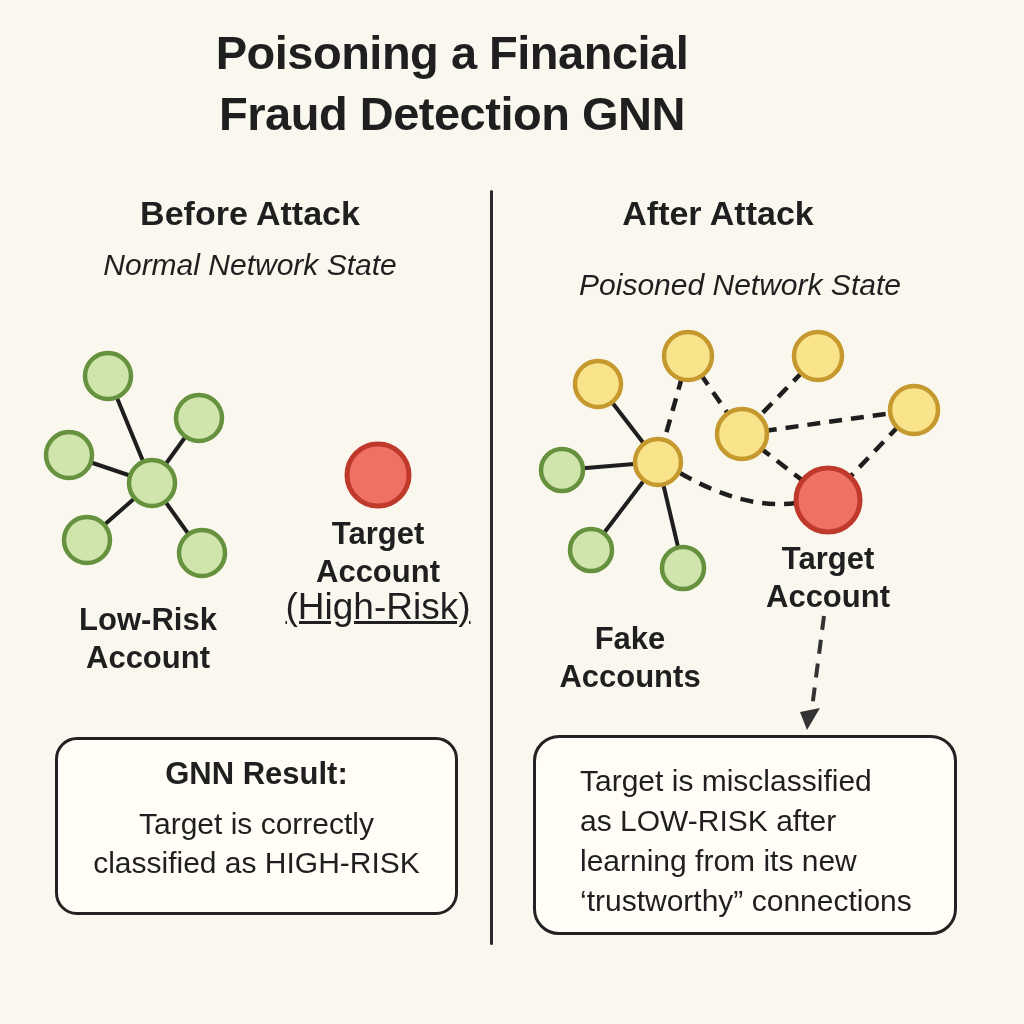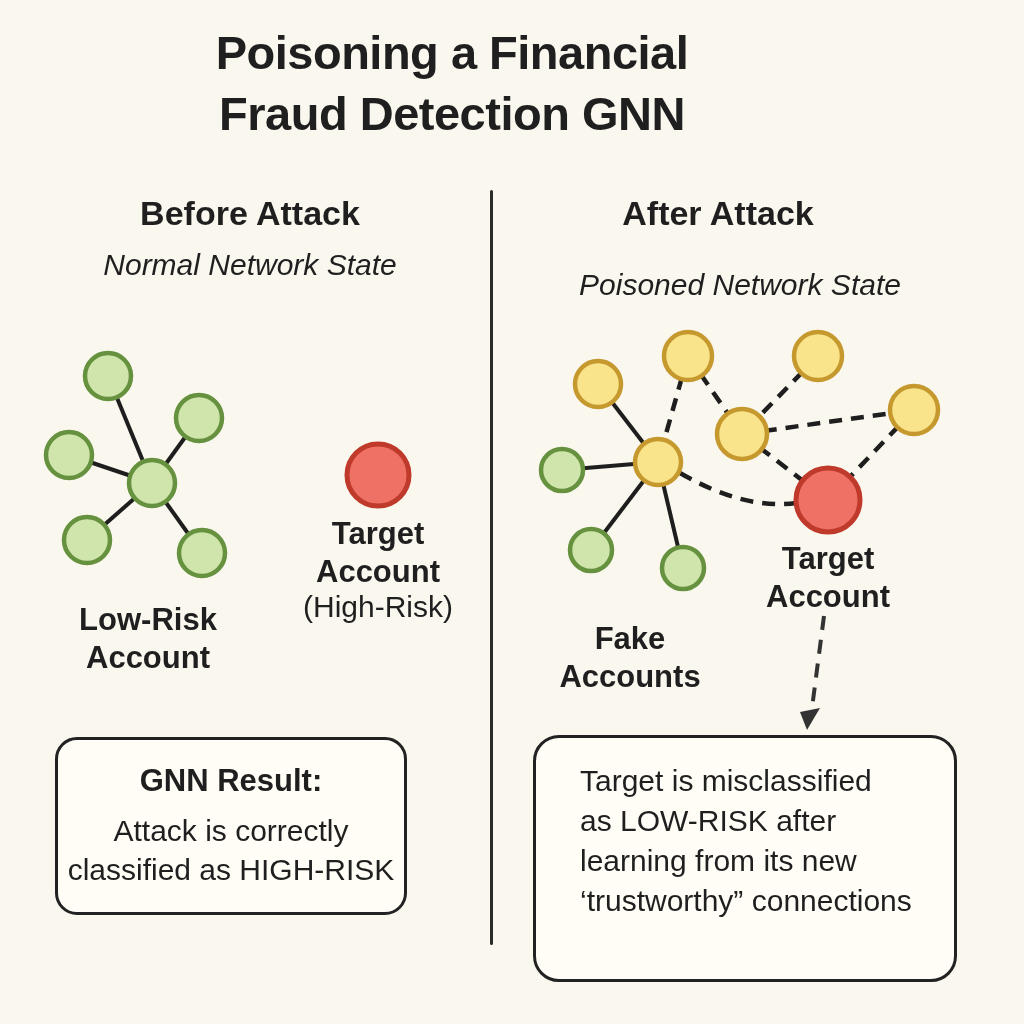--- a/index.html
+++ b/index.html
@@ -27,40 +27,40 @@
   #after-sub      { left:530px; top:248px; width:420px;margin-top:20px; }
 
   .divider {
     left:490px; top:190px; width:3px; height:755px;
     background: var(--divider, #2B2B2B); border-radius:2px;
   }
 
   #graph-svg { left:0; top:0; }
 
   .node-label  { font-size:31px; font-weight:bold; line-height:38px; }
-  .node-sublabel { font-size:30px; font-weight:normal; line-height:36px; }
+  .node-sublabel { font-size:37px; font-weight:normal; line-height:36px;text-decoration:underline; }
 
   #lowrisk-label { left:38px;  top:601px; width:220px; }
   #target-before-label { left:278px; top:515px; width:200px; }
   #target-before-sublabel { left:258px; top:589px; width:240px; }
   #fake-label { left:530px; top:620px; width:200px; }
   #target-after-label { left:728px; top:540px; width:200px; }
 
   .result-box {
     background: var(--box-fill, #FFFDF6);
     border: 3px solid var(--box-stroke, #222222);
   }
   #before-box {
-    left:55px; top:737px; width:352px; height:178px; border-radius:22px;
-    box-sizing:border-box; padding-top:23px;
+    left:55px; top:737px; width:403px; height:178px; border-radius:22px;
+    box-sizing:border-box; padding-top:16px;
   }
   #before-box .box-title { font-size:31px; font-weight:bold; line-height:36px; }
   #before-box .box-body  { font-size:30px; font-weight:normal; line-height:39px; margin-top:12px; }
   #after-box {
-    left:533px; top:735px; width:424px; height:247px; border-radius:26px;
+    left:533px; top:735px; width:424px; height:200px; border-radius:26px;
     box-sizing:border-box; padding:23px 10px 0 44px;
   }
   #after-box .box-body { font-size:30px; font-weight:normal; line-height:40px; }
 
   .edge-solid  { stroke: var(--edge, #222); stroke-width:4; }
   .edge-dashed { stroke: var(--edge, #1B1B1B); stroke-width:4.5; stroke-dasharray:13 9; fill:none; }
   .node-green  { fill: var(--green-fill); stroke: var(--green-stroke); stroke-width:4.5; }
   .node-yellow { fill: var(--yellow-fill); stroke: var(--yellow-stroke); stroke-width:4.5; }
   .node-red    { fill: var(--red-fill); stroke: var(--red-stroke); stroke-width:5; }
   .arrow-line  { stroke:#333; stroke-width:4; stroke-dasharray:14 10; fill:none; }
@@ -122,21 +122,21 @@
 <div id="target-before-label" class="abs node-label center pre">Target
 Account</div>
 <div id="target-before-sublabel" class="abs node-sublabel center">(High-Risk)</div>
 <div id="fake-label" class="abs node-label center pre">Fake
 Accounts</div>
 <div id="target-after-label" class="abs node-label center pre">Target
 Account</div>
 
 <div id="before-box" class="abs result-box">
   <div class="box-title center">GNN Result:</div>
-  <div class="box-body center pre">Attack is correctly
+  <div class="box-body center pre">Target is correctly
 classified as HIGH-RISK</div>
 </div>
 <div id="after-box" class="abs result-box">
   <div class="box-body pre">Target is misclassified
 as LOW-RISK after
 learning from its new
 ‘trustworthy” connections</div>
 </div>
 
 </body></html>

